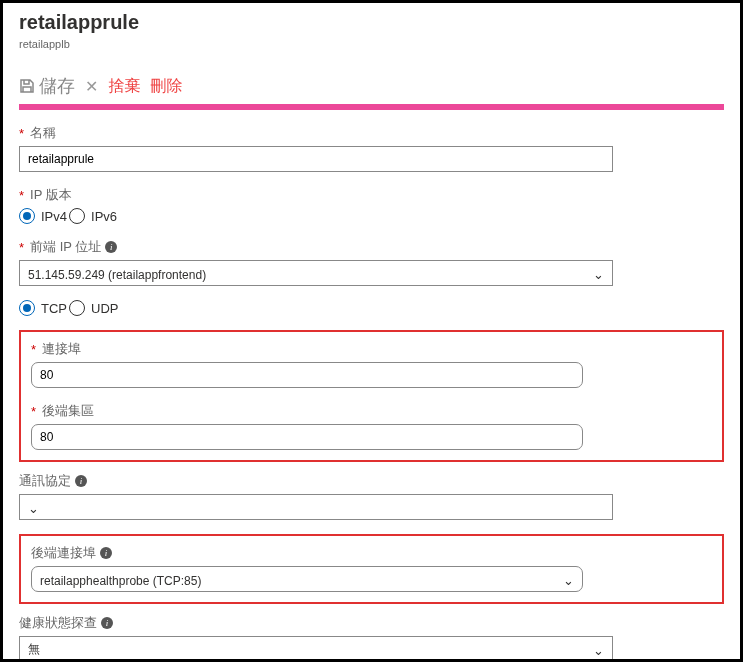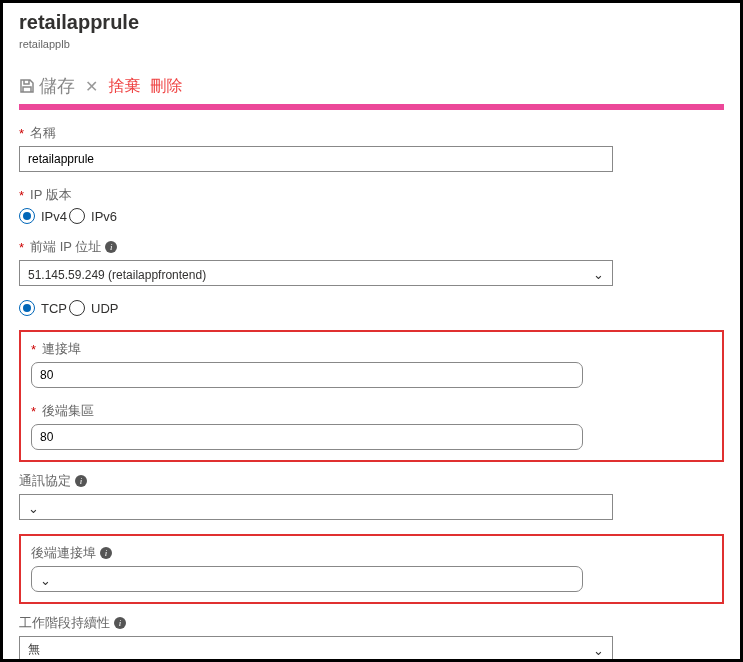--- a/index.html
+++ b/index.html
@@ -249,27 +249,28 @@
   </div>
 </div>
 
 <div class="highlight-box">
   <div class="form-section">
     <div class="label">
         <span>後端連接埠</span>
       <span class="info-icon">i</span>
     </div>
     <div class="select-input">
+      <span>retailapphealthprobe (TCP:85)</span>
       <span class="chevron">⌄</span>
     </div>
   </div>
 </div>
 
 <div class="form-section">
   <div class="label">
-      <span>工作階段持續性</span>
+      <span>健康狀態探查</span>
     <span class="info-icon">i</span>
   </div>
   <div class="select-input">
     <span>無</span>
     <span class="chevron">⌄</span>
   </div>
 </div>
 
 </body></html>

